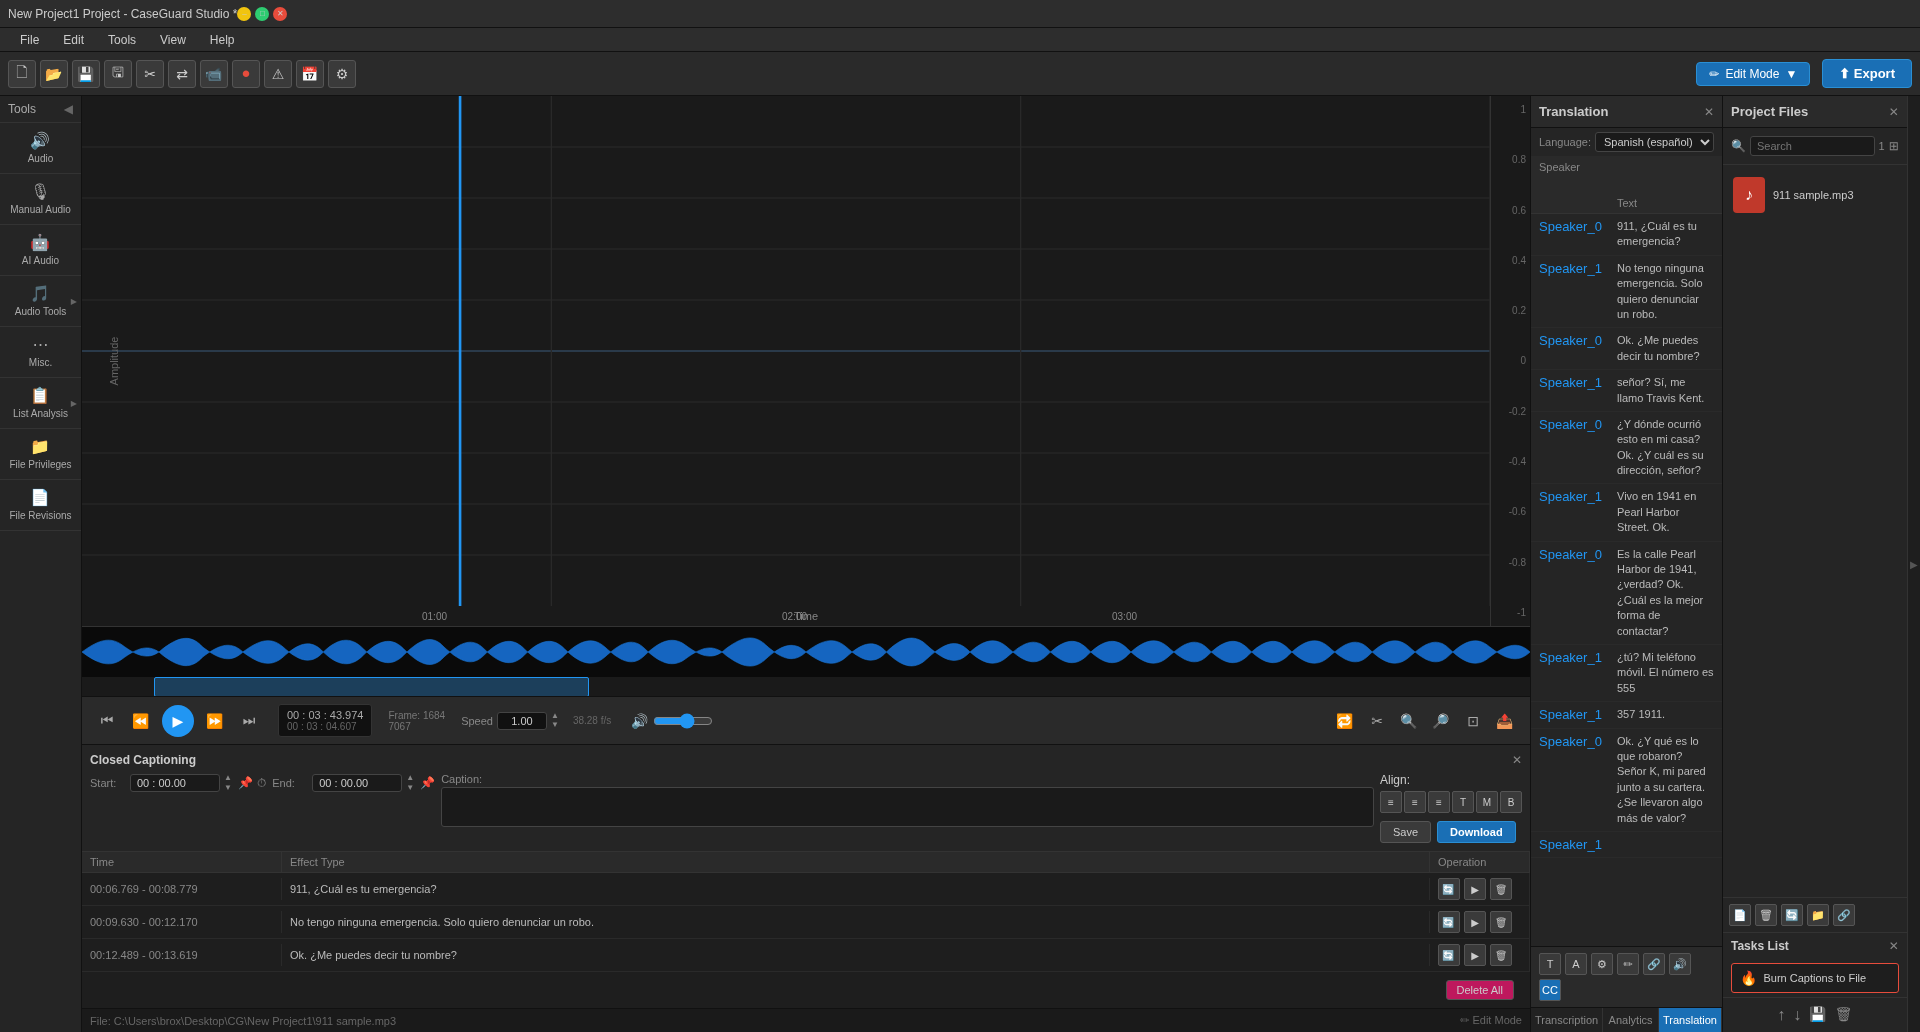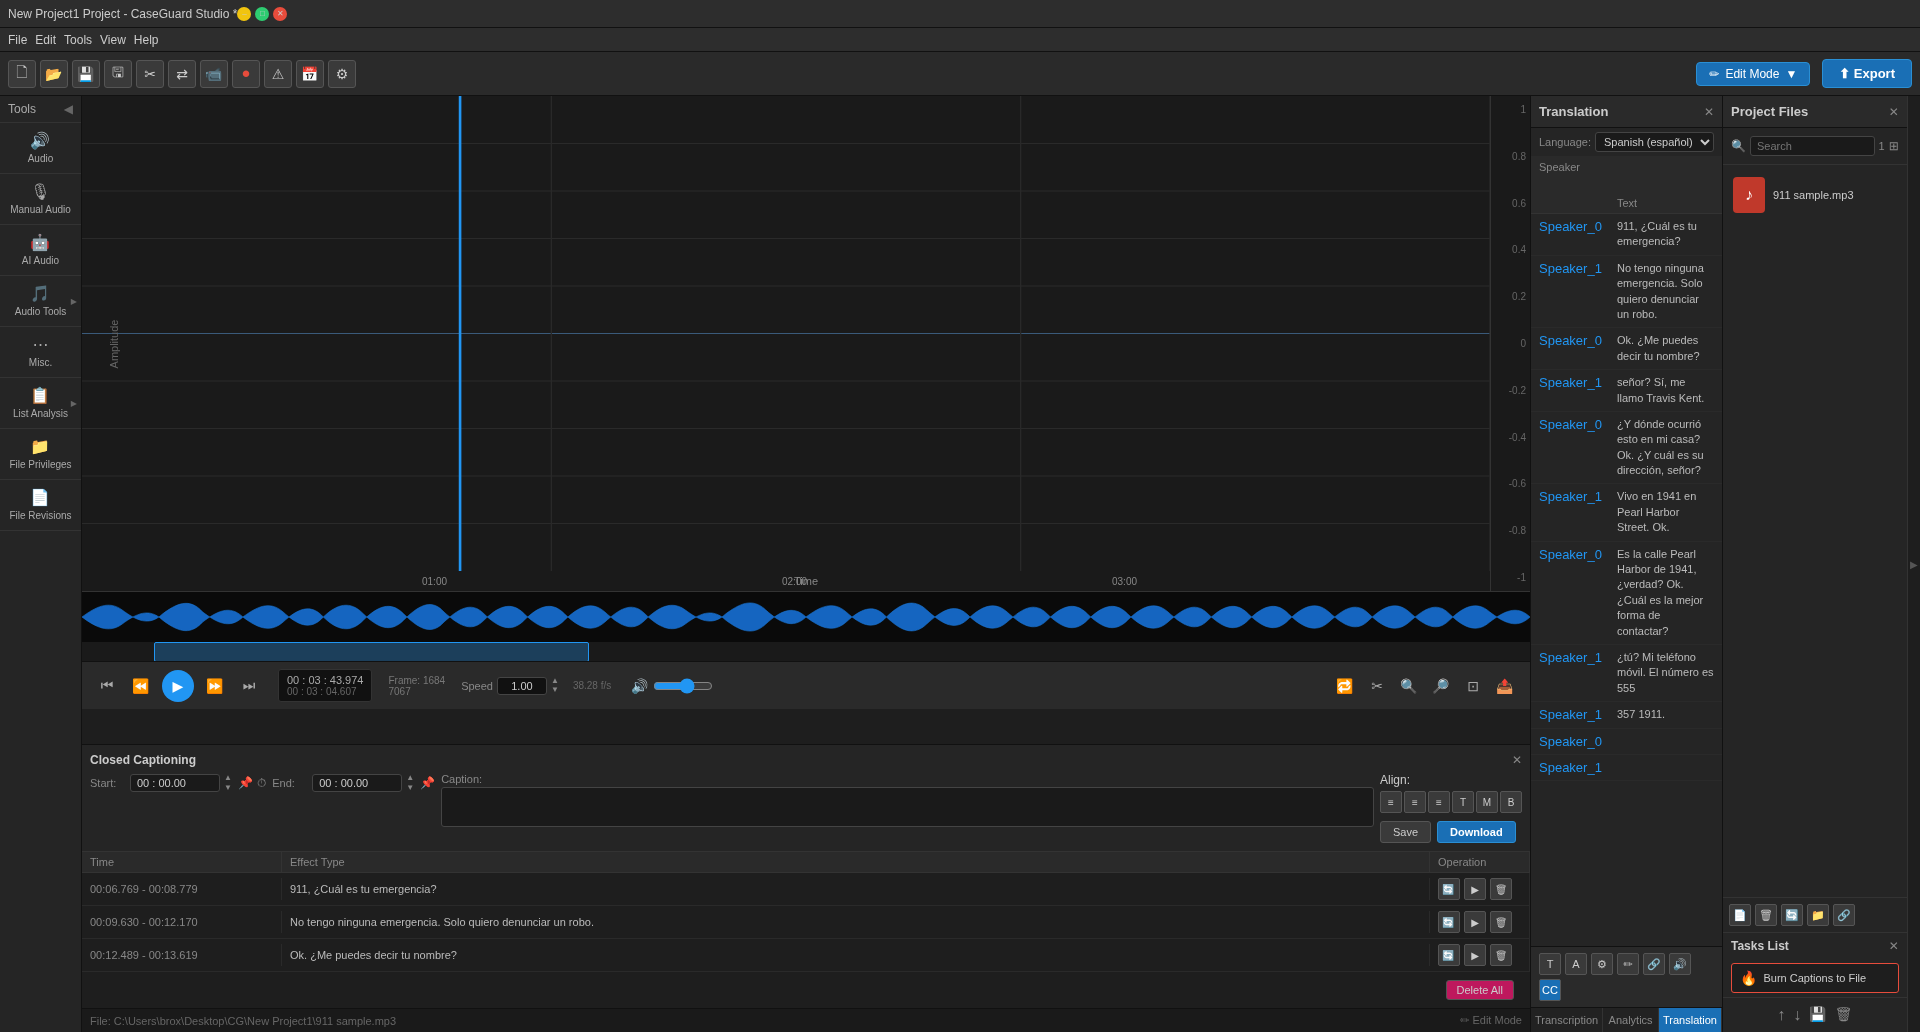--- a/index.html
+++ b/index.html
@@ -7,21 +7,21 @@
 
     
     #top-bar { height: 28px; background: #2d2d2d; display: flex; align-items: center; padding: 0 8px; border-bottom: 1px solid #111; }
     #top-bar .win-controls { display: flex; gap: 4px; }
     #top-bar .win-btn { width: 14px; height: 14px; border-radius: 50%; display: flex; align-items: center; justify-content: center; font-size: 8px; cursor: pointer; }
     #top-bar .win-btn.min { background: #f1c40f; }
     #top-bar .win-btn.max { background: #2ecc71; }
     #top-bar .win-btn.close { background: #e74c3c; }
 
     
-    #menu-bar { height: 24px; background: #2d2d2d; display: flex; align-items: center; padding: 0 4px; border-bottom: 1px solid #111; gap: 0; }
+    #menu-bar { height: 24px; background: #2d2d2d; display: flex; align-items: center; padding: 0 16px; border-bottom: 1px solid #111; gap: 16px; }
     #menu-bar span { color: #ccc; font-size: 12px; cursor: pointer; padding: 2px 4px; }
 
     
     #toolbar { height: 44px; background: #2a2a2a; display: flex; align-items: center; padding: 0 8px; border-bottom: 1px solid #111; gap: 4px; }
     .toolbar-btn { width: 28px; height: 28px; background: #3a3a3a; border: 1px solid #555; border-radius: 3px; display: flex; align-items: center; justify-content: center; cursor: pointer; color: #ccc; font-size: 14px; }
     #edit-mode-btn { background: #1a6fb5; border: 1px solid #2a8fd4; border-radius: 4px; padding: 4px 12px; color: white; cursor: pointer; display: flex; align-items: center; gap: 6px; font-size: 12px; margin-left: auto; }
     #export-btn { background: #1a6fb5; border: 1px solid #2a8fd4; border-radius: 4px; padding: 6px 16px; color: white; cursor: pointer; font-size: 13px; font-weight: bold; }
 
     
     #main { display: flex; height: calc(1032px - 96px); }
@@ -51,21 +51,21 @@
     .play-btn { width: 32px; height: 32px; background: #2196F3; border-radius: 50%; display: flex; align-items: center; justify-content: center; cursor: pointer; color: white; font-size: 14px; }
     .ctrl-btn { width: 26px; height: 26px; background: transparent; border: none; display: flex; align-items: center; justify-content: center; cursor: pointer; color: #aaa; font-size: 14px; }
     .time-display { background: #111; border: 1px solid #333; border-radius: 3px; padding: 4px 8px; font-size: 11px; color: #aaa; margin-left: 8px; }
     .speed-ctrl { display: flex; align-items: center; gap: 4px; margin-left: 8px; }
     .speed-ctrl label { color: #888; font-size: 11px; }
     .speed-val { background: #111; border: 1px solid #333; border-radius: 3px; padding: 2px 6px; font-size: 11px; color: #ccc; width: 50px; text-align: center; }
     .volume-ctrl { display: flex; align-items: center; gap: 4px; }
     .ctrl-icons-right { margin-left: auto; display: flex; gap: 6px; }
 
     
-    #cc-panel { background: #252525; border-top: 1px solid #111; padding: 8px; margin-top: 35px; }
+    #cc-panel { background: #252525; border-top: 1px solid #111; padding: 8px; }
     #cc-header { display: flex; align-items: center; justify-content: space-between; margin-bottom: 6px; }
     #cc-title { color: #ccc; font-size: 12px; font-weight: bold; }
     #cc-close { color: #888; cursor: pointer; }
     #cc-form { display: flex; flex-wrap: wrap; gap: 6px; align-items: flex-start; }
     .cc-field { display: flex; align-items: center; gap: 4px; }
     .cc-field label { color: #888; font-size: 11px; min-width: 36px; }
     .cc-input { background: #1a1a1a; border: 1px solid #444; border-radius: 3px; padding: 2px 6px; color: #ccc; font-size: 11px; width: 90px; }
     .cc-caption-area { flex: 1; min-width: 200px; }
     .cc-caption-area label { display: block; color: #888; font-size: 11px; margin-bottom: 2px; }
     .cc-caption-textarea { width: 100%; height: 40px; background: #1a1a1a; border: 1px solid #444; border-radius: 3px; padding: 4px; color: #ccc; font-size: 11px; resize: none; }
@@ -484,20 +484,21 @@
           <div class="translation-row">
             <div class="speaker">Speaker_1</div>
             <div class="text">¿tú? Mi teléfono móvil. El número es 555</div>
           </div>
           <div class="translation-row">
             <div class="speaker">Speaker_1</div>
             <div class="text">357 1911.</div>
           </div>
           <div class="translation-row">
             <div class="speaker">Speaker_0</div>
+            <div class="text">Ok. ¿Y qué es lo que robaron? Señor K, mi pared junto a su cartera. ¿Se llevaron algo más de valor?</div>
           </div>
           <div class="translation-row">
             <div class="speaker">Speaker_1</div>
           </div>
         </div>
 
         <div id="translation-footer">
           <div class="footer-btn">T</div>
           <div class="footer-btn">A</div>
           <div class="footer-btn">⚙</div>

